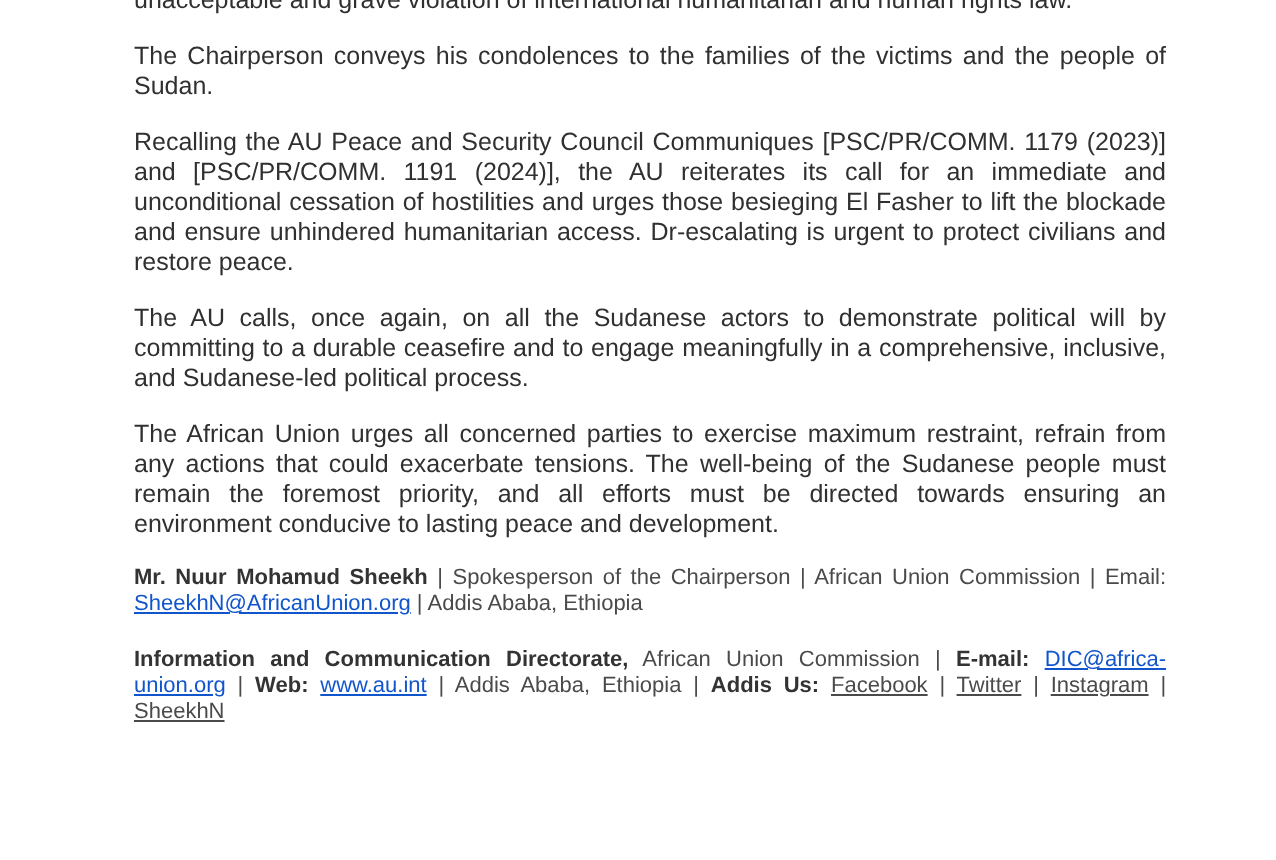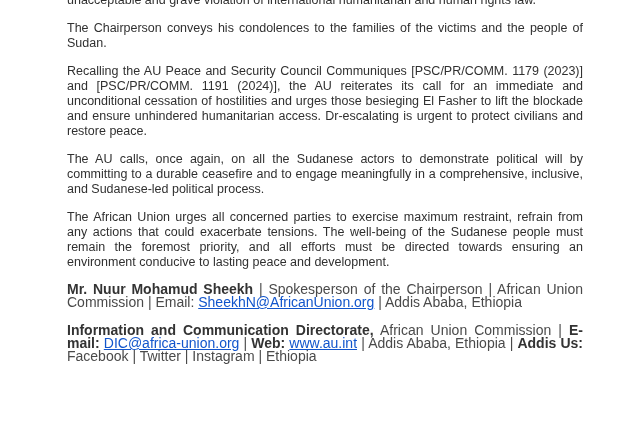--- a/index.html
+++ b/index.html
@@ -35,37 +35,38 @@
   
   .media-heading {
     font-size: 10.8px;
     line-height: 13px;
     font-weight: bold;
     color: #333333;
     margin: 9px 0 6px 0;
     padding-left: 3px;
   }
   .contact-block {
-    font-size: 14px;
+    font-size: 11px;
     line-height: 13px;
     color: #4a4a4a;
     text-align: justify;
     margin: 0 0 15px 0;
   }
   .contact-block .bold {
     font-weight: bold;
     color: #333333;
   }
   a.link-blue {
     color: #1155cc;
     text-decoration: underline;
     cursor: pointer;
   }
   a.link-dark {
     color: #4a4a4a;
+    text-decoration: underline;
     cursor: pointer;
   }
   .sep {
     color: #4a4a4a;
   }
 </style>
 </head>
 <body>
 
 <div class="page">
@@ -104,16 +105,16 @@
     <span class="sep">|</span>
     <span>Addis Ababa, Ethiopia</span>
     <span class="sep">|</span>
     <span class="bold">Addis Us:</span>
     <a class="link-dark">Facebook</a>
     <span class="sep">|</span>
     <a class="link-dark">Twitter</a>
     <span class="sep">|</span>
     <a class="link-dark">Instagram</a>
     <span class="sep">|</span>
-    <a class="link-dark">Ethiopia</a>
+    <a class="link-dark">SheekhN</a>
   </div>
 
 </div>
 
 </body></html>

